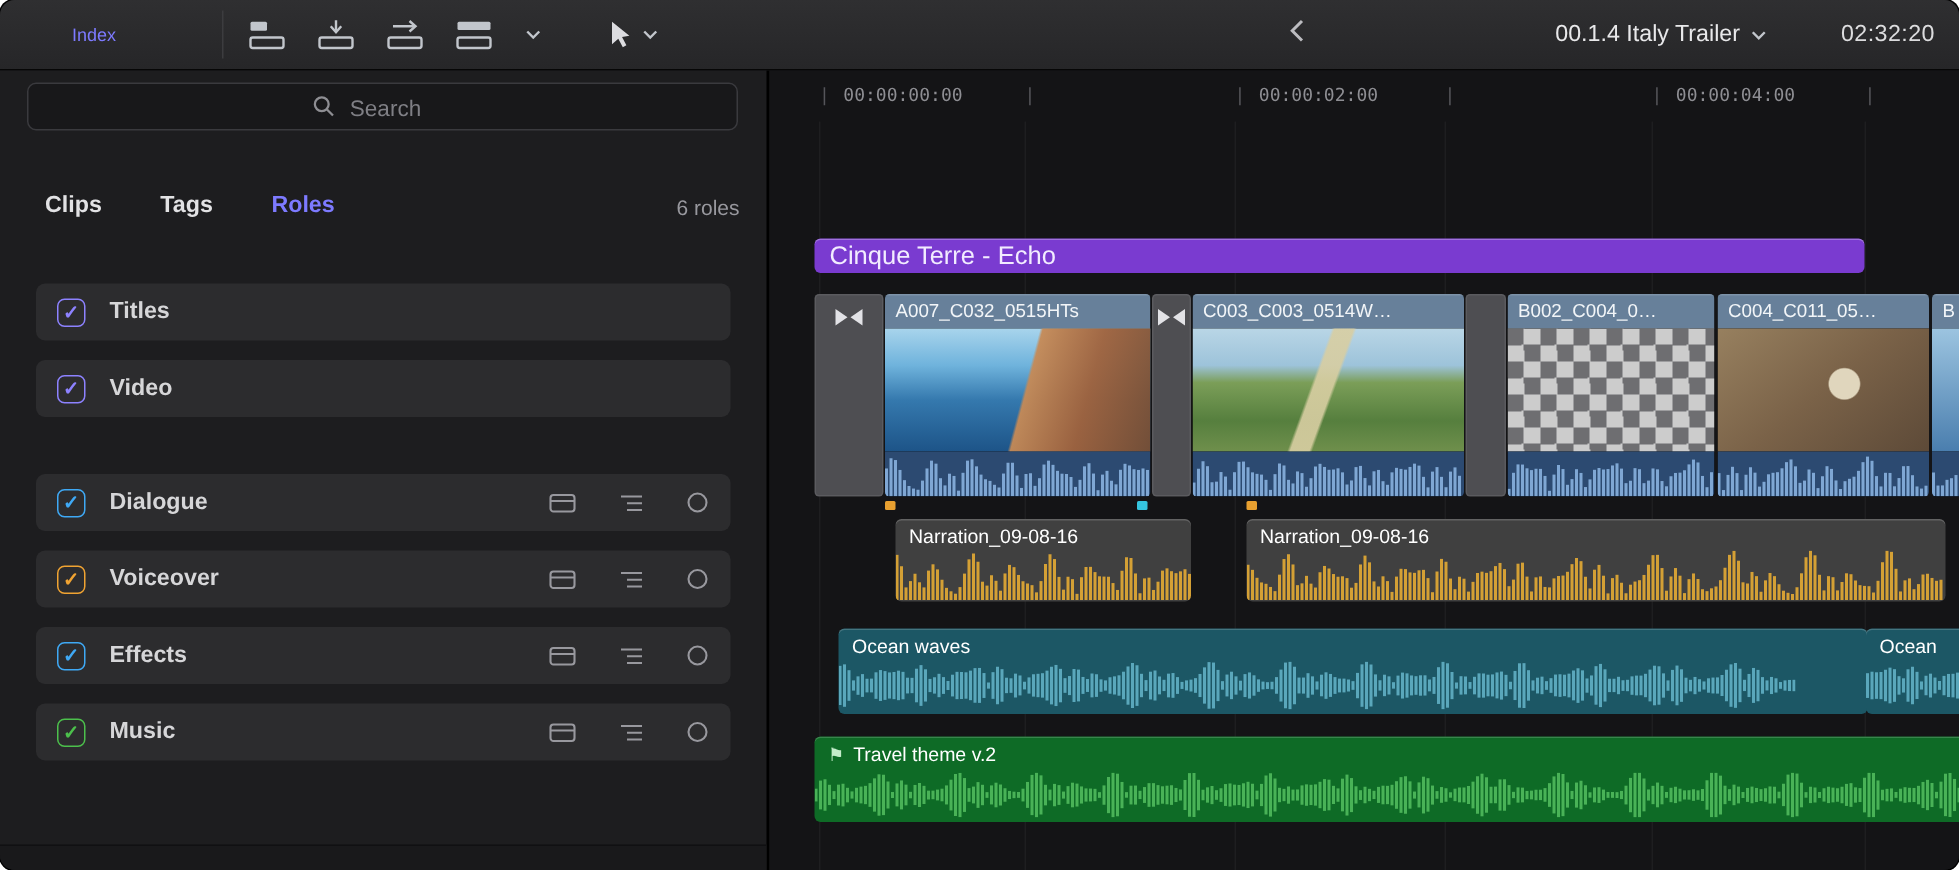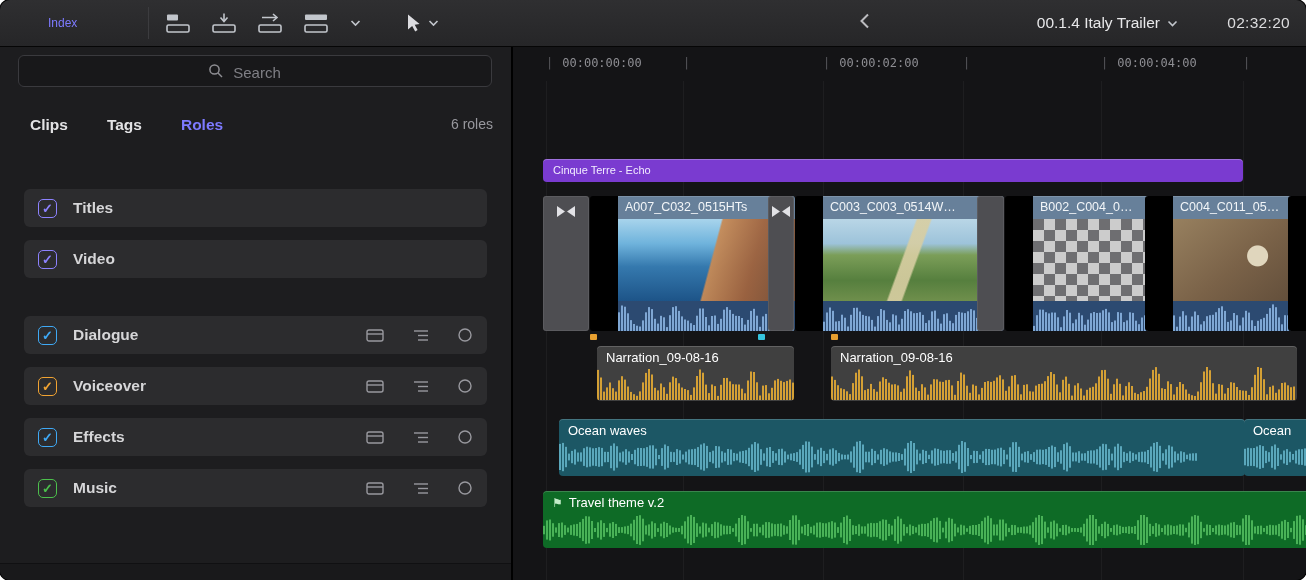--- a/index.html
+++ b/index.html
@@ -22,21 +22,21 @@
   
   .panel { position:absolute; top:47px; left:0; width:511px; bottom:0; background:#1d1d1f; border-right:2px solid #000;text-decoration:underline; }
   .panel::after { content:""; position:absolute; left:0; right:0; bottom:0; height:16px; background:#19191b; border-top:1px solid #101012; }
   .search-wrap { position:absolute; top:8px; left:18px; right:19px; height:30px; background:#18181a;
                  border:1px solid #3a3a3e; border-radius:6px; }
   .search-wrap input { width:100%; height:100%; background:transparent; border:none; outline:none;
                        text-align:center; color:#e8e8e8; font-size:15px; font-family:"Liberation Sans", sans-serif; }
   .search-wrap input::placeholder { color:#7f7f85; }
   .mag { position:absolute; left:calc(50% - 47px); top:7px; pointer-events:none; }
 
-  .tabs { position:absolute; top:69px; left:30px; right:18px; height:30px; display:flex; align-items:flex-start;
+  .tabs { position:absolute; top:69px; left:30px; right:18px; height:30px; display:flex; align-items:flex-end;
           gap:39px; font-size:15.5px; font-weight:700; color:#e2e2e4; }
   .tab { cursor:default; }
   .tab.active { color:#7d7aff; }
   .roles-count { margin-left:auto; font-weight:400; color:#98989e; font-size:14px; }
 
   .roles { position:absolute; top:142px; left:24px; right:24px; }
   .role-row { height:38px; background:#2c2c2e; border-radius:6px; margin-bottom:13px;
               display:flex; align-items:center; padding:0 14px; box-sizing:border-box; }
   .role-gap { height:25px; }
   .cb { width:19px; height:19px; border:1.5px solid #888; border-radius:5px; box-sizing:border-box;
@@ -49,25 +49,25 @@
   .timeline { position:absolute; top:47px; left:513px; right:0; bottom:0; background:#141416; }
   .ruler { position:absolute; top:0; left:0; right:0; height:34px; color:#8e8e93; font-size:12px;
            font-family:"DejaVu Sans Mono", monospace; }
   .rl { position:absolute; top:9px; display:flex; gap:9px; }
   .rl i { color:#55555a; font-style:normal; }
   .mtick { position:absolute; top:9px; color:#55555a; }
   .gridline { position:absolute; top:34px; bottom:0; width:1px; background:rgba(255,255,255,.045); }
 
   .title-clip { position:absolute; top:112px; left:30px; width:700px; height:23px; border-radius:4px;
                 background:#7a3bd0; box-shadow:inset 0 1px 0 rgba(255,255,255,.28);
-                color:#f2ecff; font-size:11px; line-height:23px; padding-left:10px; box-sizing:border-box;
+                color:#f2ecff; font-size:17px; line-height:23px; padding-left:10px; box-sizing:border-box;
                 white-space:nowrap; overflow:hidden; }
 
   .video-row { position:absolute; top:149px; left:0; right:0; height:135px; }
-  .vclip { position:absolute; top:0; height:135px; border-radius:3px; overflow:hidden; background:#000;padding-left:28px; }
+  .vclip { position:absolute; top:0; height:135px; border-radius:3px; overflow:hidden; background:#000; }
   .vname { height:23px; background:#67809a; color:#f2f5f8; font-size:12.5px; line-height:23px;
            padding-left:7px; white-space:nowrap; overflow:hidden; box-shadow:inset 0 1px 0 rgba(255,255,255,.15); }
   .thumb { height:82px; }
   .thumb1 { background:linear-gradient(105deg, rgba(0,0,0,0) 52%, rgba(198,138,86,.95) 53%, rgba(160,98,60,.95) 74%, rgba(118,78,52,.95) 100%),
                        linear-gradient(180deg,#a8d4ec 0%,#6fb3dc 30%,#3579ae 58%,#1d5488 100%); }
   .thumb2 { background:linear-gradient(110deg, rgba(0,0,0,0) 44%, rgba(216,206,162,.9) 45%, rgba(216,206,162,.9) 51%, rgba(0,0,0,0) 52%),
                        linear-gradient(180deg,#b9d6e6 0%,#9dc3da 30%,#7b9e58 44%,#567f3e 75%,#6f8f4c 100%); }
   .thumb3 { background:repeating-conic-gradient(#cccccc 0% 25%, #6e6e71 25% 50%); background-size:22px 22px; }
   .thumb4 { background:radial-gradient(circle at 60% 45%, #e0d6bd 0 10px, rgba(0,0,0,0) 11px),
                        linear-gradient(140deg,#97805f 0%,#7a6248 50%,#5d4a38 100%); }

